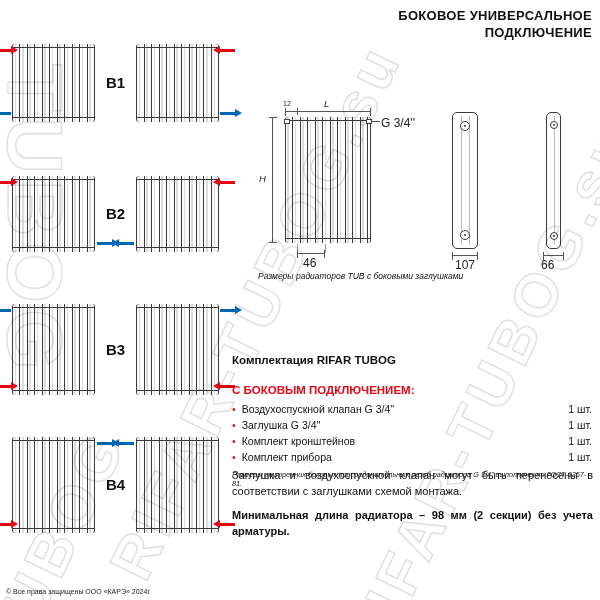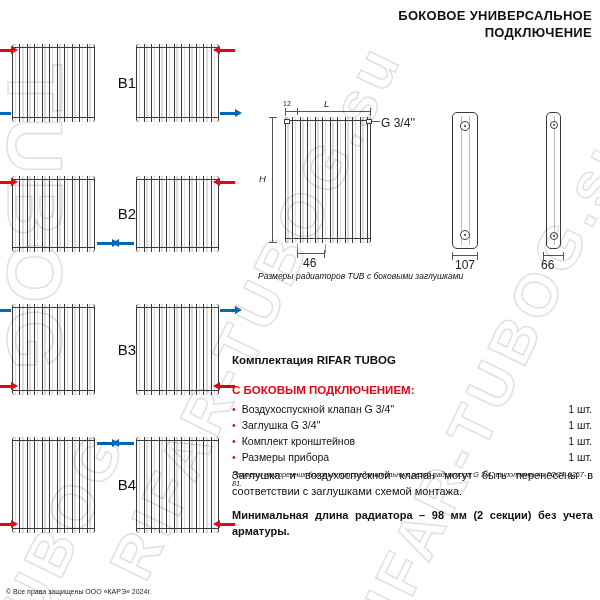--- a/index.html
+++ b/index.html
@@ -30,21 +30,21 @@
 
   .radiator{position:absolute;border-left:1px solid #3a3a3a;border-right:1px solid #3a3a3a;
     border-radius:3px;
     background:
       linear-gradient(#3a3a3a,#3a3a3a) 0 3px/100% 1px no-repeat,
       linear-gradient(#3a3a3a,#3a3a3a) 0 calc(100% - 4px)/100% 1px no-repeat,
       repeating-linear-gradient(90deg,#fcfcfc 0 1.5px,#dcdcdc 1.5px 3px,#fcfcfc 3px 6.5px,#3a3a3a 6.5px 7.5px);}
   .rad-left{left:8px;top:0;bottom:0;width:83px}
   .rad-right{left:132px;top:0;bottom:0;width:83px}
   .scheme-label{position:absolute;left:91px;width:41px;top:50%;transform:translateY(-55%);
-                text-align:right;font-size:15px;font-weight:normal}
+                text-align:center;font-size:15px;font-weight:bold}
 
   .arrow{position:absolute;width:15px;height:3px;background:currentColor;z-index:3;font-style:normal}
   .arrow.red{color:#e30613}
   .arrow.blue{color:#0068b4}
   .arrow.top{top:5px}
   .arrow.bottom{bottom:7px}
   .pos-ll{left:-8px}.pos-lr{left:93px}.pos-rl{left:115px}.pos-rr{left:216px}
   .arrow::after{content:'';position:absolute;top:-3px;width:0;height:0;
                 border-top:4.5px solid transparent;border-bottom:4.5px solid transparent}
   .arrow.right::after{left:100%;border-left:7px solid currentColor}
@@ -226,21 +226,21 @@
       <span class="equip-label">Заглушка G 3/4''</span>
       <span class="equip-qty">1 шт.</span>
     </div>
     <div class="equip-item">
       <span class="bullet"></span>
       <span class="equip-label">Комплект кронштейнов</span>
       <span class="equip-qty">1 шт.</span>
     </div>
     <div class="equip-item">
       <span class="bullet"></span>
-      <span class="equip-label">Размеры прибора</span>
+      <span class="equip-label">Комплект прибора</span>
       <span class="equip-qty">1 шт.</span>
     </div>
   </div>
   <div class="equip-note">Размеры внутренних боковых присоединительных резьб радиатора G 3/4'' выполнены по ГОСТ 6357-81.</div>
 </section>
 
 <section class="description">
   <p class="desc-p">Заглушка и воздухоспускной клапан могут быть перенесены в соответствии с заглушками схемой монтажа.</p>
   <p class="desc-min">Минимальная длина радиатора – 98 мм (2 секции) без учета арматуры.</p>
 </section>

